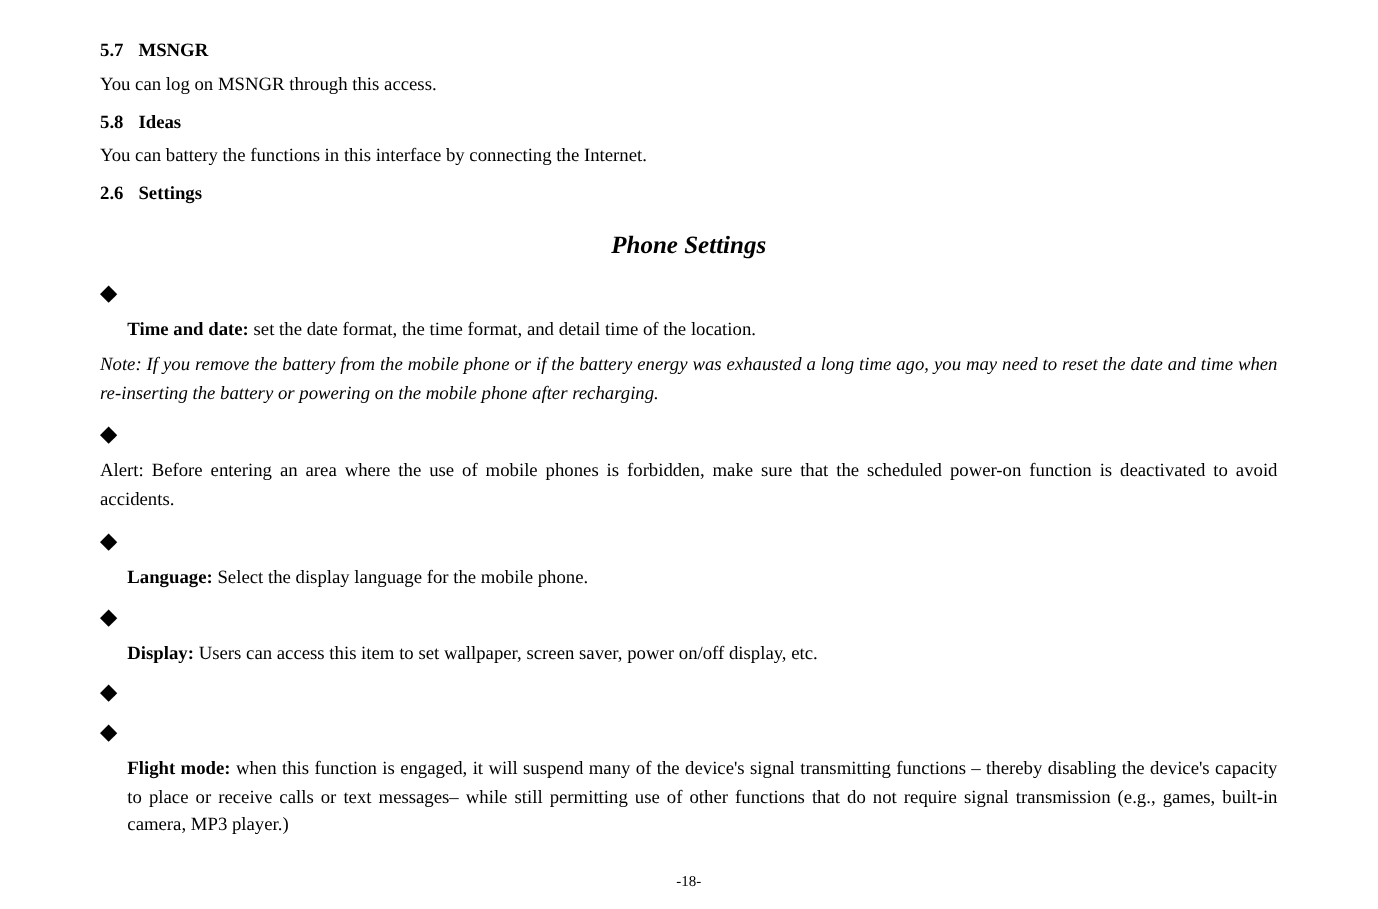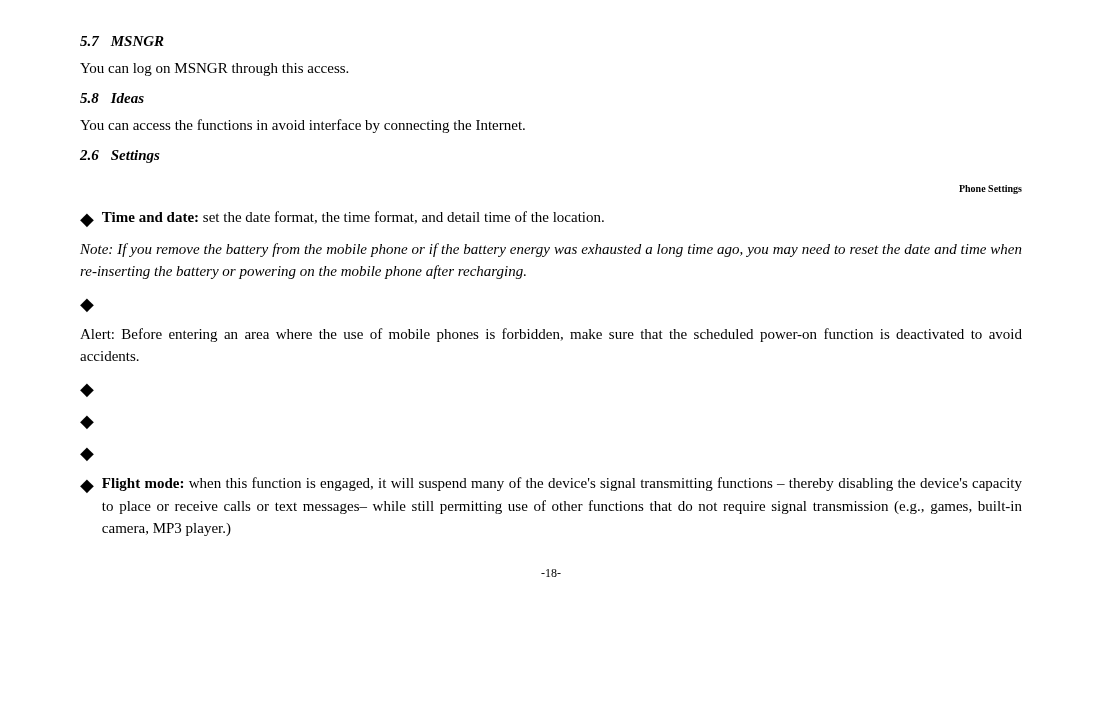--- a/index.html
+++ b/index.html
@@ -19,43 +19,45 @@
       line-height: 1.5;
     }
 
     .body-text {
       margin-bottom: 8px;
       text-align: justify;
     }
 
     .sub-heading-bold {
       font-weight: bold;
-      font-size: 10px;
-      text-align: right;
+      font-size: 20px;
+      text-align: center;
       margin: 14px 0 10px 0;
+      font-style: italic;
     }
 
     .bullet-row {
       display: flex;
       align-items: flex-start;
       margin-bottom: 6px;
     }
 
     .bullet-diamond {
       color: #000;
       font-size: 18px;
       margin-right: 8px;
       margin-top: 1px;
       flex-shrink: 0;
       line-height: 1.4;
     }
 
     .bullet-content {
       text-align: justify;
       flex: 1;
+      margin-top: 32px;
     }
 
     .bullet-content .term {
       font-weight: bold;
     }
 
     .italic-note {
       font-style: italic;
       margin-bottom: 8px;
       text-align: justify;
@@ -65,21 +67,20 @@
       text-align: center;
       margin-top: 24px;
       font-size: 12px;
     }
 
     .section-row {
       display: flex;
       align-items: baseline;
       gap: 12px;
       margin-bottom: 4px;
-      font-style: italic;
     }
 
     .section-num {
       font-weight: bold;
       white-space: nowrap;
     }
 
     .section-title {
       font-weight: bold;
       text-align: center;
@@ -91,21 +92,21 @@
 <div class="section-row">
   <span class="section-num">5.7</span>
   <span class="section-title">MSNGR</span>
 </div>
 <p class="body-text">You can log on MSNGR through this access.</p>
 
 <div class="section-row">
   <span class="section-num">5.8</span>
   <span class="section-title">Ideas</span>
 </div>
-<p class="body-text">You can access the functions in avoid interface by connecting the Internet.</p>
+<p class="body-text">You can battery the functions in this interface by connecting the Internet.</p>
 
 <div class="section-row">
   <span class="section-num">2.6</span>
   <span class="section-title">Settings</span>
 </div>
 
 <div class="sub-heading-bold">Phone Settings</div>
 
 <div class="bullet-row">
   <span class="bullet-diamond">◆</span>
@@ -117,24 +118,30 @@
 <p class="italic-note">Note: If you remove the battery from the mobile phone or if the battery energy was exhausted a long time ago, you may need to reset the date and time when re-inserting the battery or powering on the mobile phone after recharging.</p>
 
 <div class="bullet-row">
   <span class="bullet-diamond">◆</span>
 </div>
 
 <p class="body-text">Alert: Before entering an area where the use of mobile phones is forbidden, make sure that the scheduled power-on function is deactivated to avoid accidents.</p>
 
 <div class="bullet-row">
   <span class="bullet-diamond">◆</span>
+  <span class="bullet-content">
+    <span class="term">Language:</span><span> Select the display language for the mobile phone.</span>
+  </span>
 </div>
 
 <div class="bullet-row">
   <span class="bullet-diamond">◆</span>
+  <span class="bullet-content">
+    <span class="term">Display:</span><span> Users can access this item to set wallpaper, screen saver, power on/off display, etc.</span>
+  </span>
 </div>
 
 <div class="bullet-row">
   <span class="bullet-diamond">◆</span>
 </div>
 
 <div class="bullet-row">
   <span class="bullet-diamond">◆</span>
   <span class="bullet-content">
     <span class="term">Flight mode:</span><span> when this function is engaged, it will suspend many of the device's signal transmitting functions – thereby disabling the device's capacity to place or receive calls or text messages– while still permitting use of other functions that do not require signal transmission (e.g., games, built-in camera, MP3 player.)</span>

